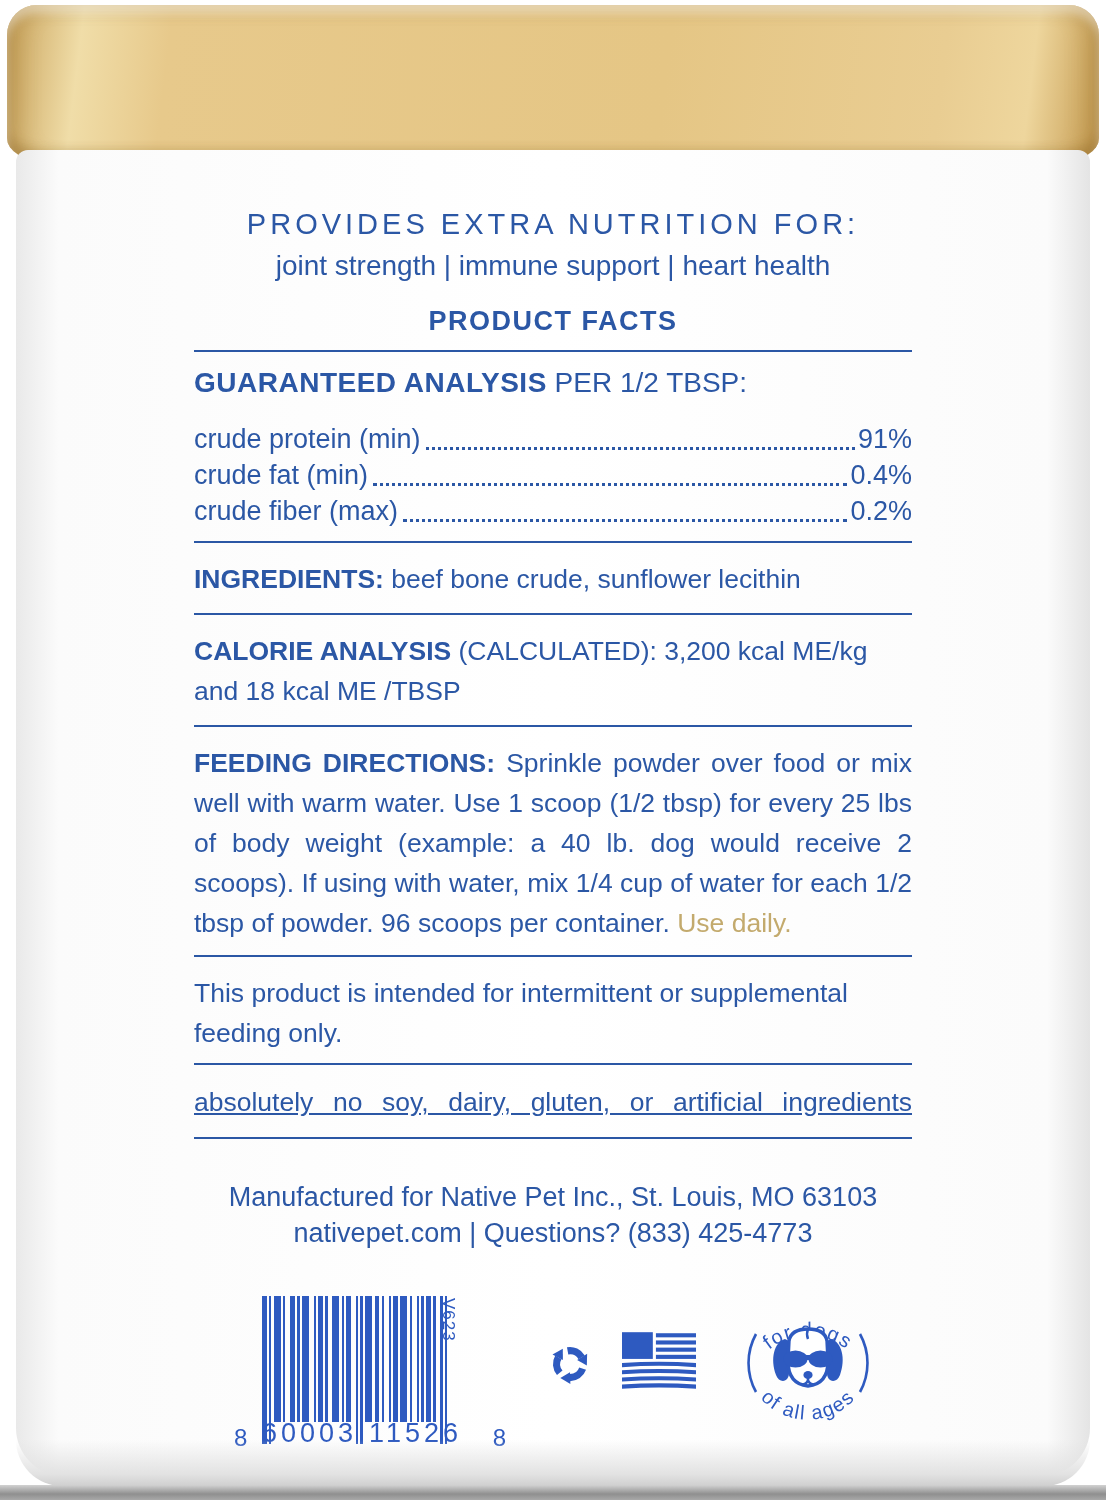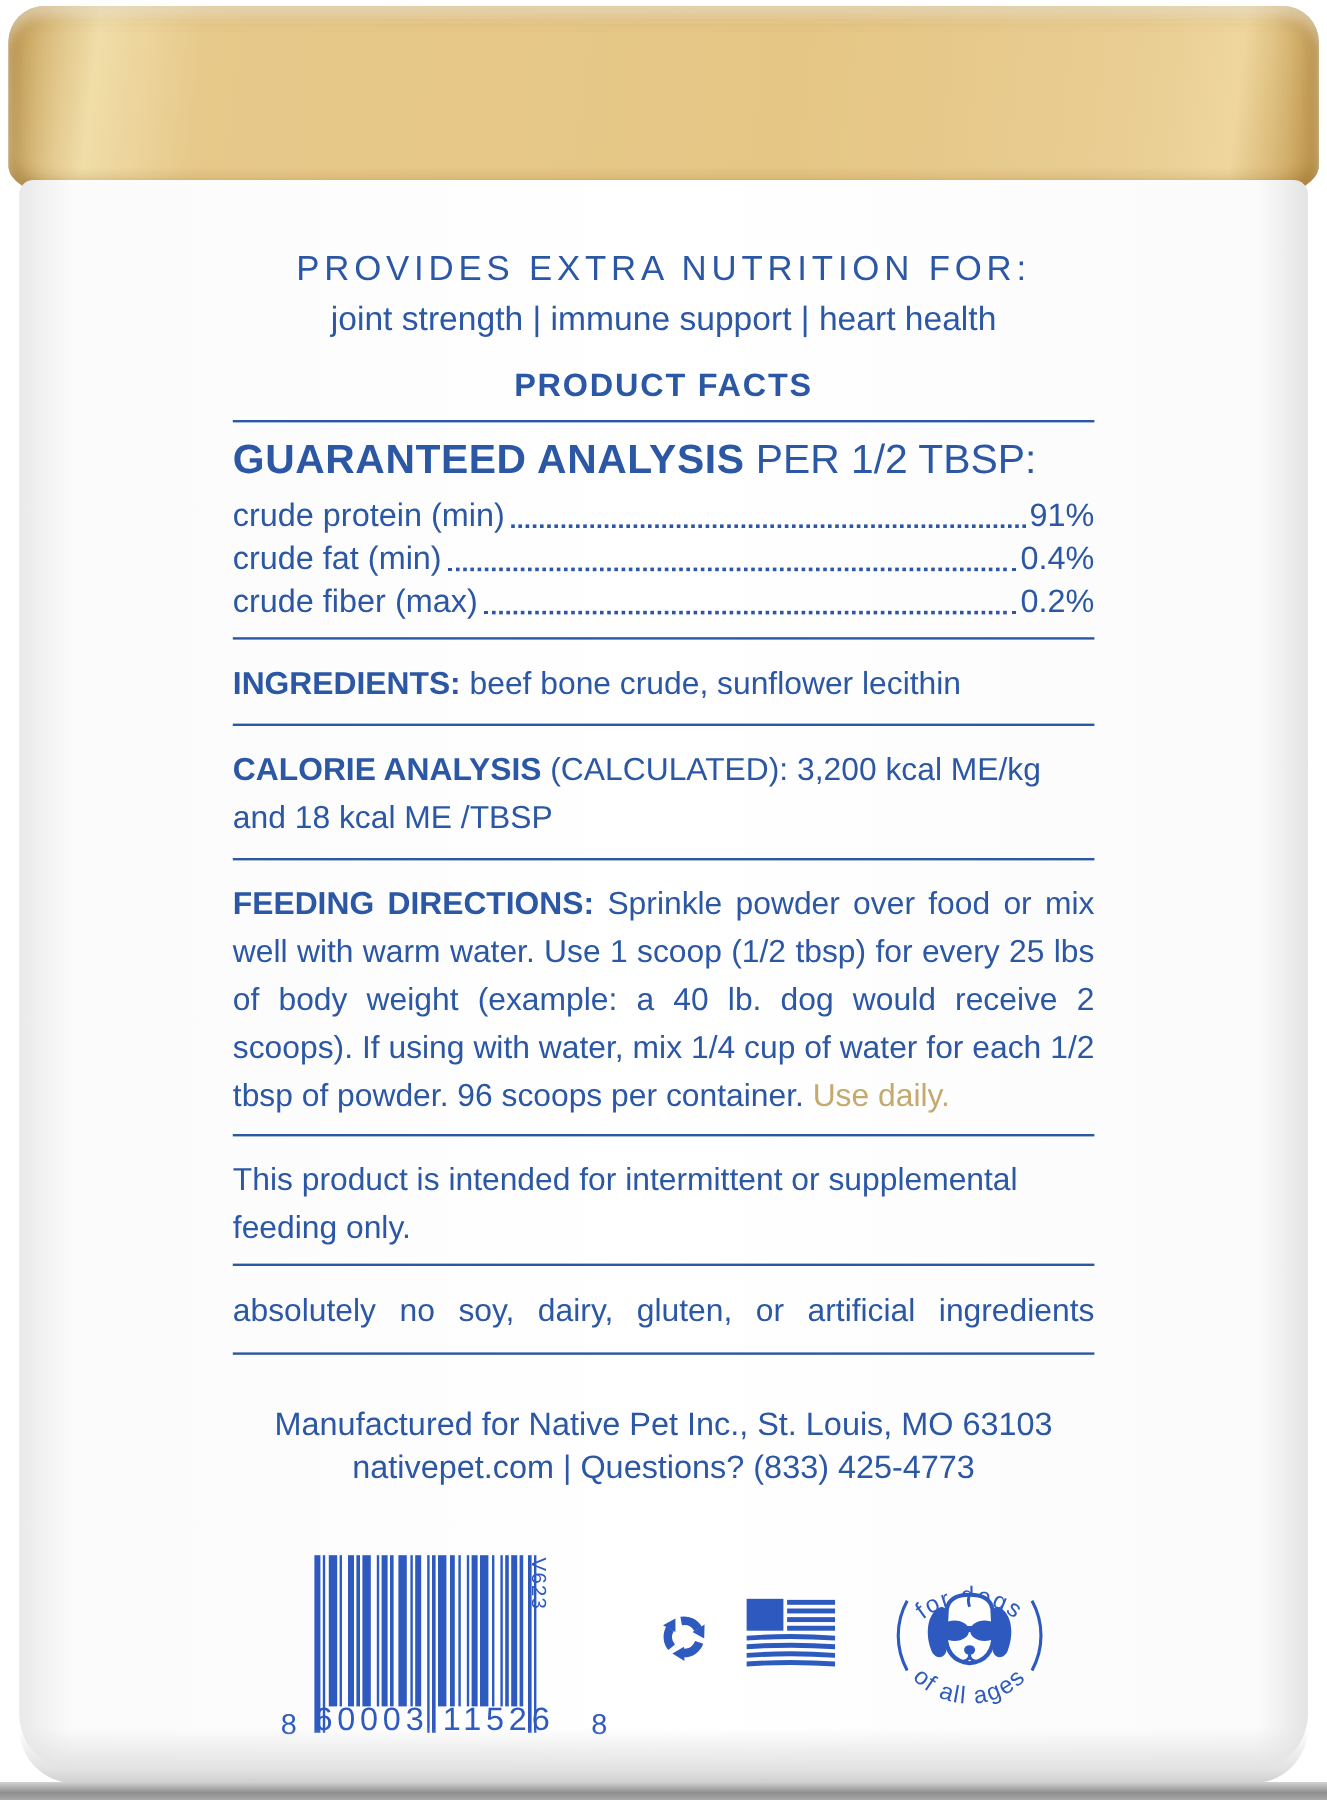--- a/index.html
+++ b/index.html
@@ -41,27 +41,27 @@
   }
   
   .content{
     position:absolute;left:194px;top:207px;width:718px;
     font-size:26px;line-height:34px;
   }
   .title{font-size:29px;letter-spacing:4px;text-align:center;line-height:34px;}
   .subtitle{font-size:28px;text-align:center;line-height:34px;margin-top:8px;}
   .pf{font-size:27px;font-weight:bold;letter-spacing:1.5px;text-align:center;margin-top:22px;line-height:32px;}
   .rule{border:none;border-top:2.5px solid var(--blue);height:0;}
-  .ga-head{margin-top:15px;font-size:34px;line-height:32px;}
+  .ga-head{margin-top:15px;font-size:28px;line-height:32px;}
   .ga-head b{letter-spacing:.5px;}
   .ga-row{display:flex;align-items:flex-end;font-size:27px;line-height:35px;margin-top:1px;}
   .ga-leader{flex:1;border-bottom:3px dotted var(--blue);margin:0 3px 7px 5px;}
   .para{margin-top:16px;font-size:26.5px;line-height:40px;}
   .just{text-align:justify;}
-  .just-last{text-align:justify;text-align-last:justify;}
+  .just-last{text-align:justify;text-align-last:justify;text-decoration:underline;}
   .gold{color:var(--gold);}
   b{font-weight:bold;}
   .footer{margin-top:40px;text-align:center;font-size:27px;line-height:36px;}
   
   .barcode{position:absolute;left:262px;top:1296px;width:214px;height:156px;color:var(--bright);}
   .bars{position:absolute;left:0;top:0;width:100%;height:150px;display:flex;align-items:flex-start;}
   .bar{background:var(--bright);height:126px;flex:none;}
   .bar.tall{height:148px;}
   .bc-digits{position:absolute;left:0;top:122px;width:100%;display:flex;font-size:27px;color:var(--bright);}
   .bc-g1,.bc-g2{flex:1;background:transparent;letter-spacing:4px;}
@@ -83,21 +83,21 @@
   <div class="content">
 
     <div class="title">PROVIDES EXTRA NUTRITION FOR:</div>
     <div class="subtitle">joint strength | immune support | heart health</div>
 
     <div class="pf">PRODUCT FACTS</div>
     <hr class="rule" style="margin-top:13px;">
 
     <div class="ga-head"><b>GUARANTEED ANALYSIS</b><span> PER 1/2 TBSP:</span></div>
 
-    <div style="margin-top:13px;">
+    <div style="margin-top:23px;">
       <div class="ga-row">
         <span>crude protein (min)</span>
           <span class="ga-leader"></span>
           <span>91%</span>
       </div>
       <div class="ga-row">
         <span>crude fat (min)</span>
           <span class="ga-leader"></span>
           <span>0.4%</span>
       </div>

